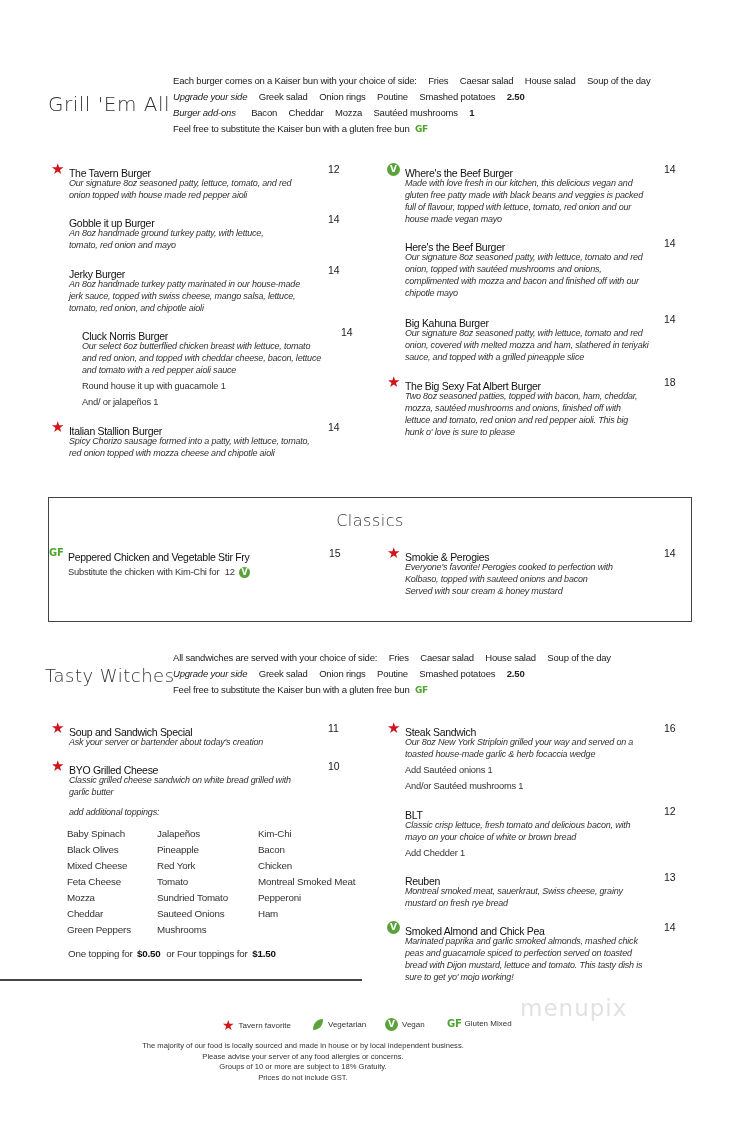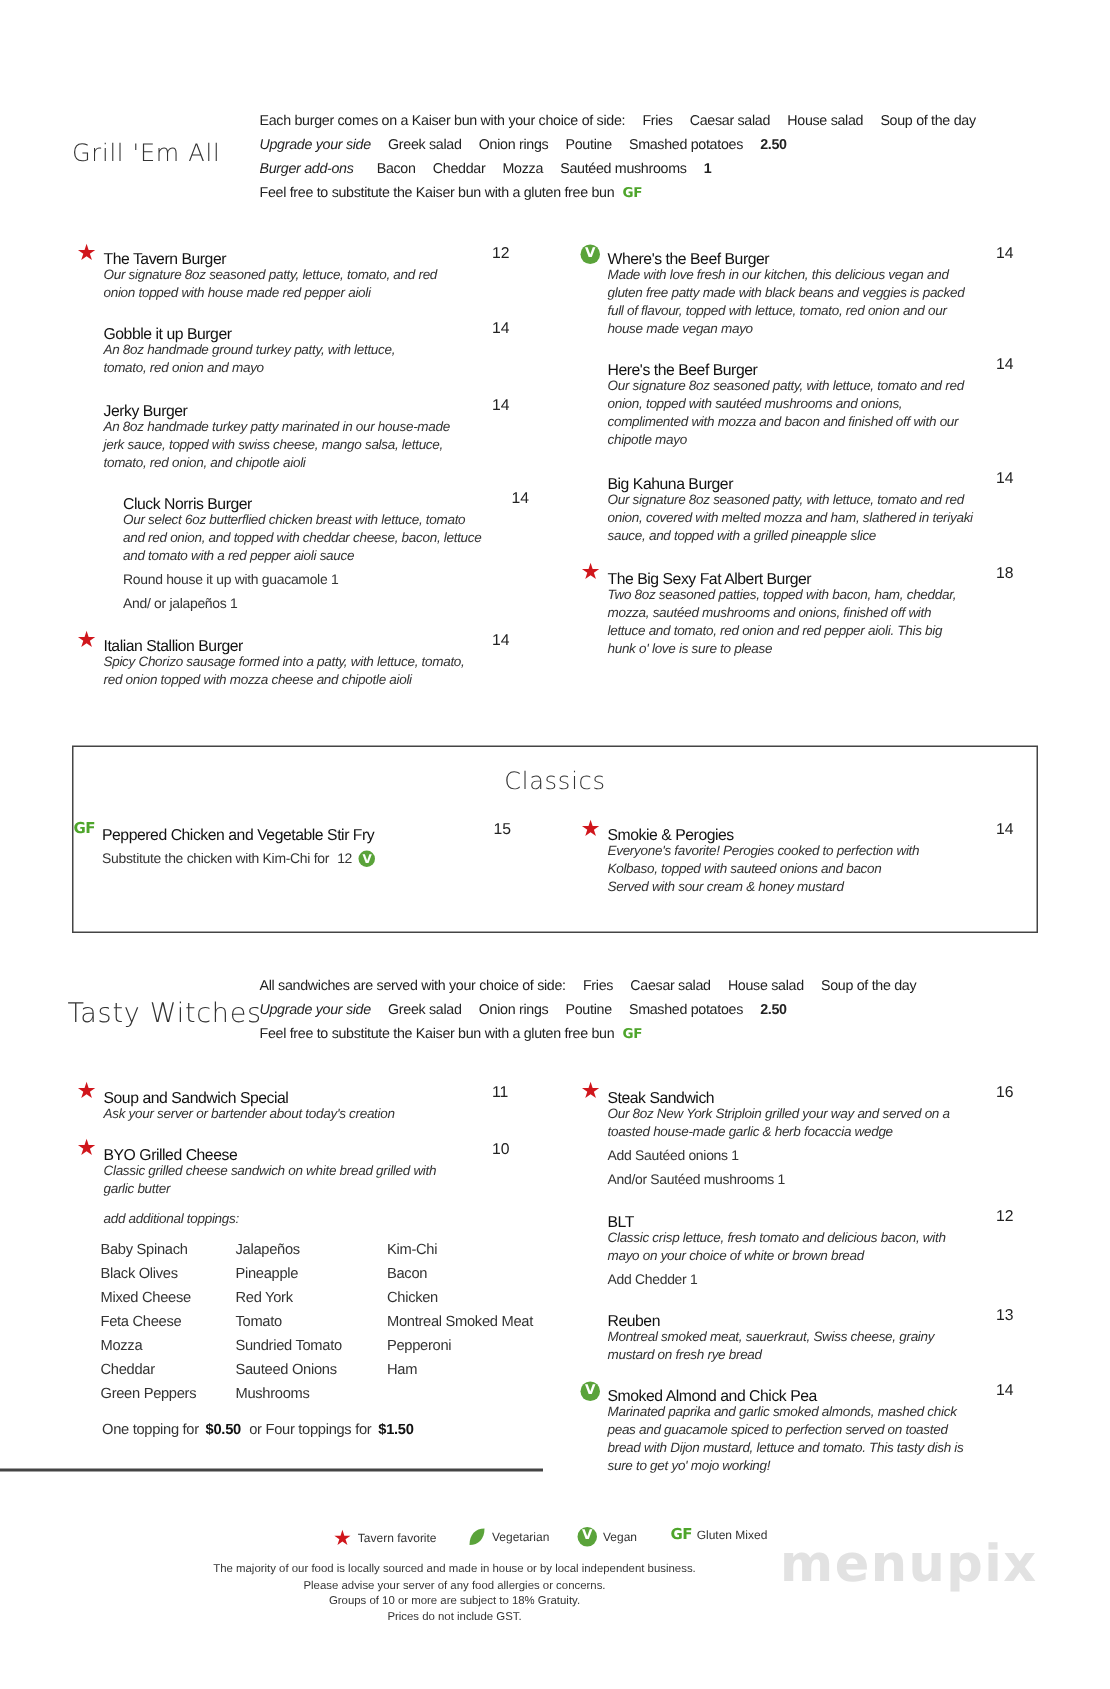--- a/index.html
+++ b/index.html
@@ -18,26 +18,26 @@
   .item-desc { font-size:9px; font-style:italic; color:#333; line-height:12px; letter-spacing:-0.2px; margin-top:0px; }
   .item-extra { font-size:9.3px; color:#333; line-height:16px; margin-top:2px; letter-spacing:-0.2px; white-space:nowrap; }
   .badge { position:absolute; left:-18px; top:-1px; width:14px; height:14px; }
   .vegan { display:inline-block; width:13px; height:13px; border-radius:50%; background:#5aa33a; color:#fff; font-size:9px; font-weight:bold; text-align:center; line-height:13px; font-family:"DejaVu Sans", sans-serif; }
   .gf { color:#4ea52b; font-weight:bold; font-family:"DejaVu Sans", sans-serif; font-size:9px; letter-spacing:-0.3px; }
   .star { color:#d0161c; font-size:15px; line-height:14px; }
   .classics-box { position:absolute; left:48px; top:497px; width:644px; height:125px; border:1.5px solid #444; }
   .toppings { position:absolute; font-size:9.8px; color:#333; line-height:16px; letter-spacing:-0.2px; }
   .legend { position:absolute; top:1018px; font-size:8px; color:#333; white-space:nowrap; display:flex; align-items:center; }
   .footer-text { position:absolute; left:0; width:616px; top:1041px; text-align:center; font-size:7.6px; color:#333; line-height:10.5px; padding-right:10px; }
-  .watermark { position:absolute; left:520px; top:1023px; font-family:"DejaVu Sans", sans-serif; font-weight:700; font-size:34px; color:#e2e2e2; letter-spacing:1px; }
+  .watermark { position:absolute; left:520px; top:995px; font-family:"DejaVu Sans", sans-serif; font-weight:400; font-size:23px; color:#e2e2e2; letter-spacing:1px; }
 </style>
 </head>
 <body>
 
-<div class="abs section-title" style="left:48px;top:92px;font-size:16px;">Grill 'Em All</div>
+<div class="abs section-title" style="left:48px;top:92px;font-size:20px;">Grill 'Em All</div>
 
 <div class="abs intro" style="left:173px;top:73px;">
   <div>
     <span>Each burger comes on a Kaiser bun with your choice of side:</span>
     <span>Fries</span>
     <span>Caesar salad</span>
     <span>House salad</span>
     <span>Soup of the day</span>
   </div>
   <div>

